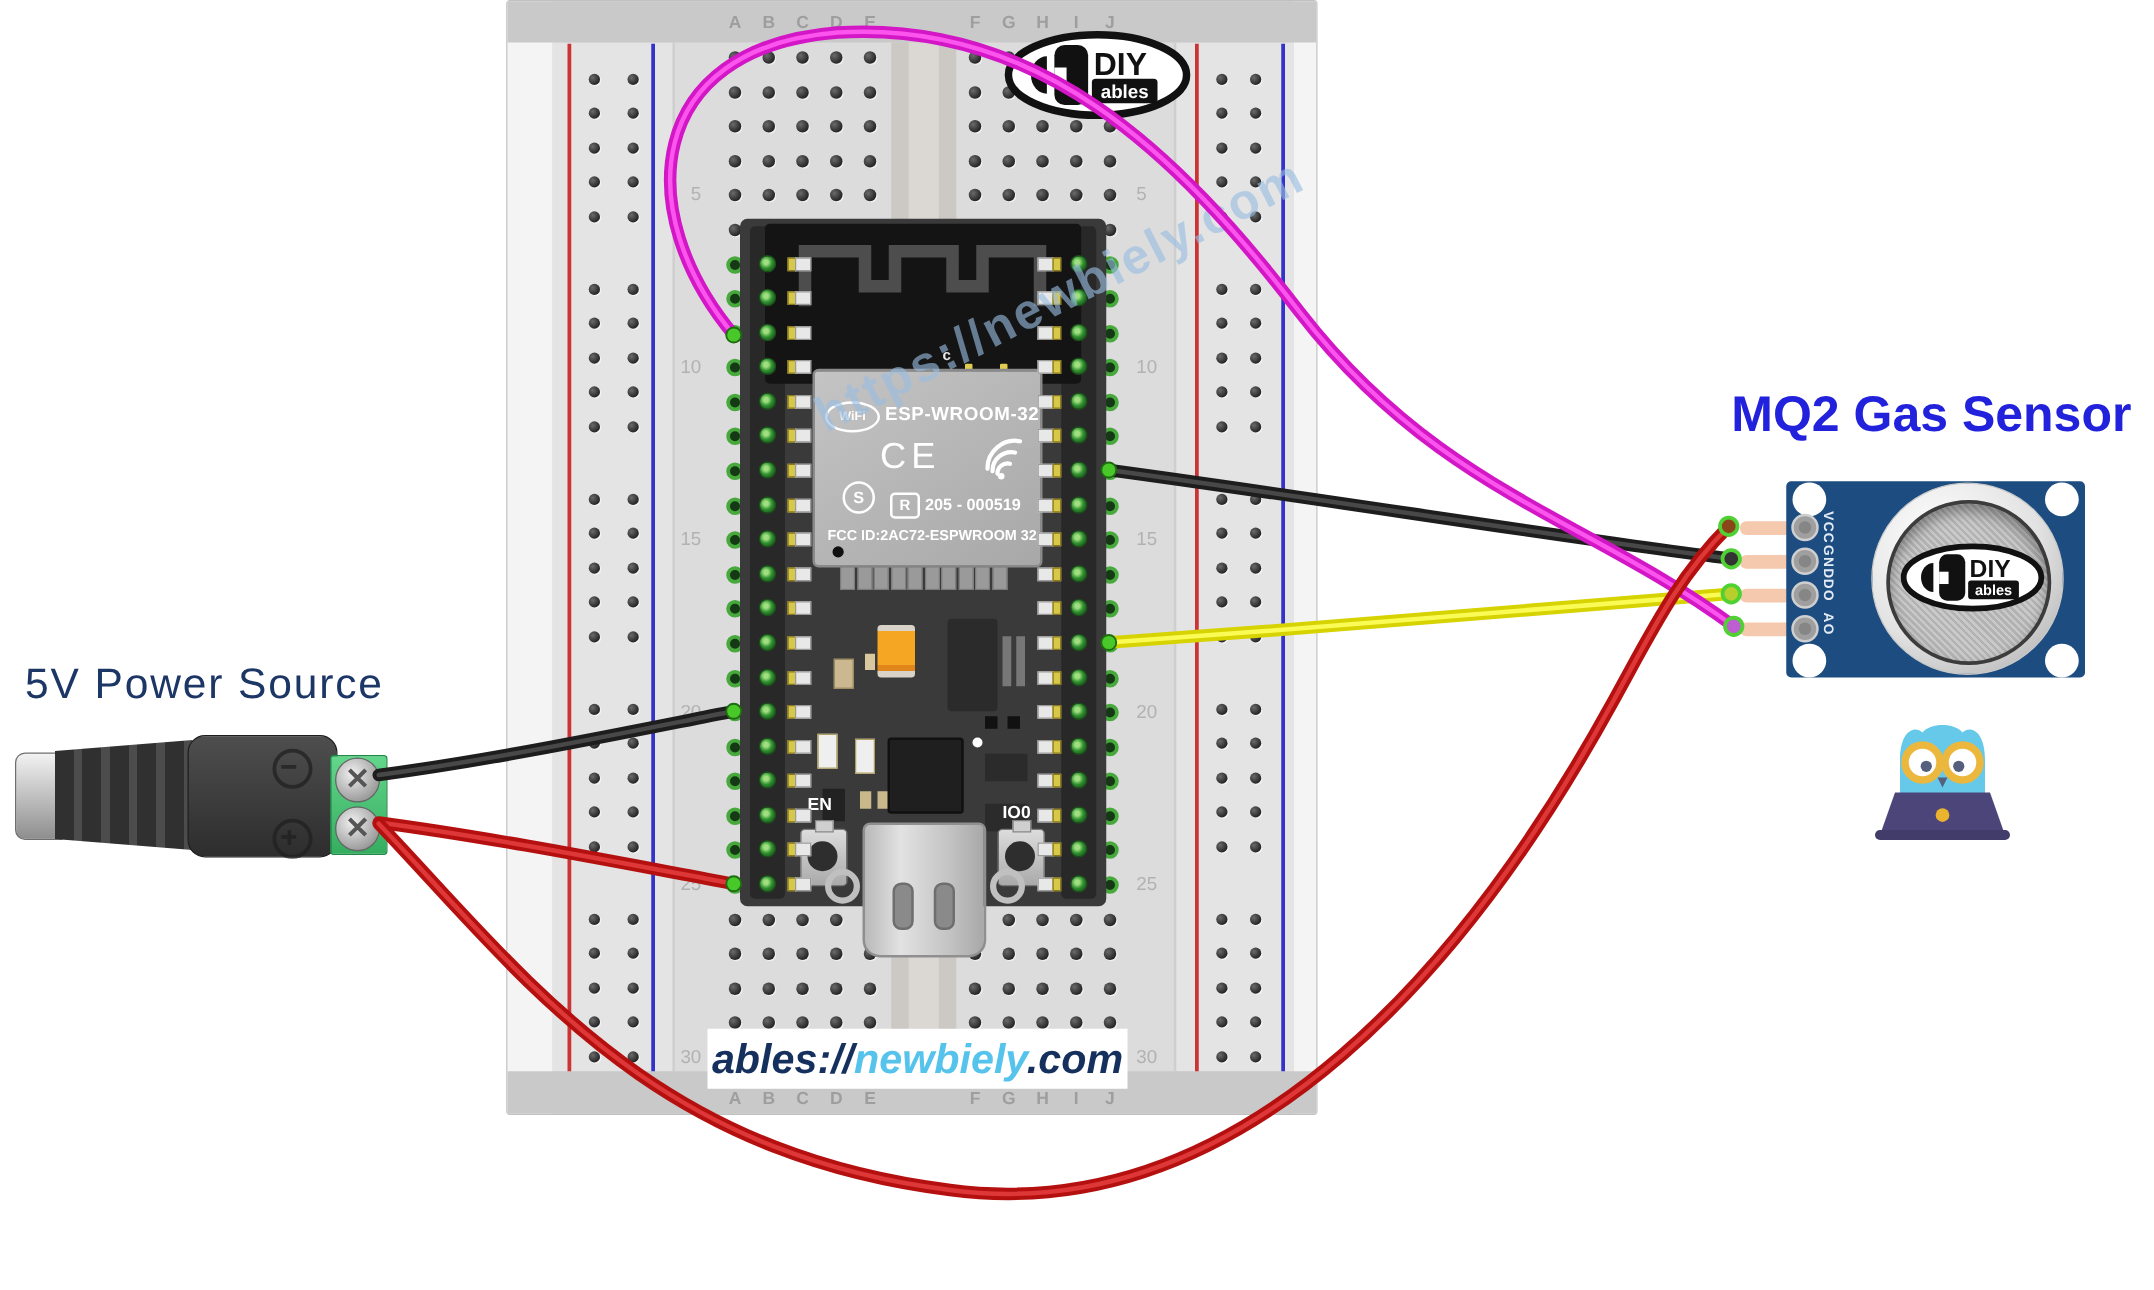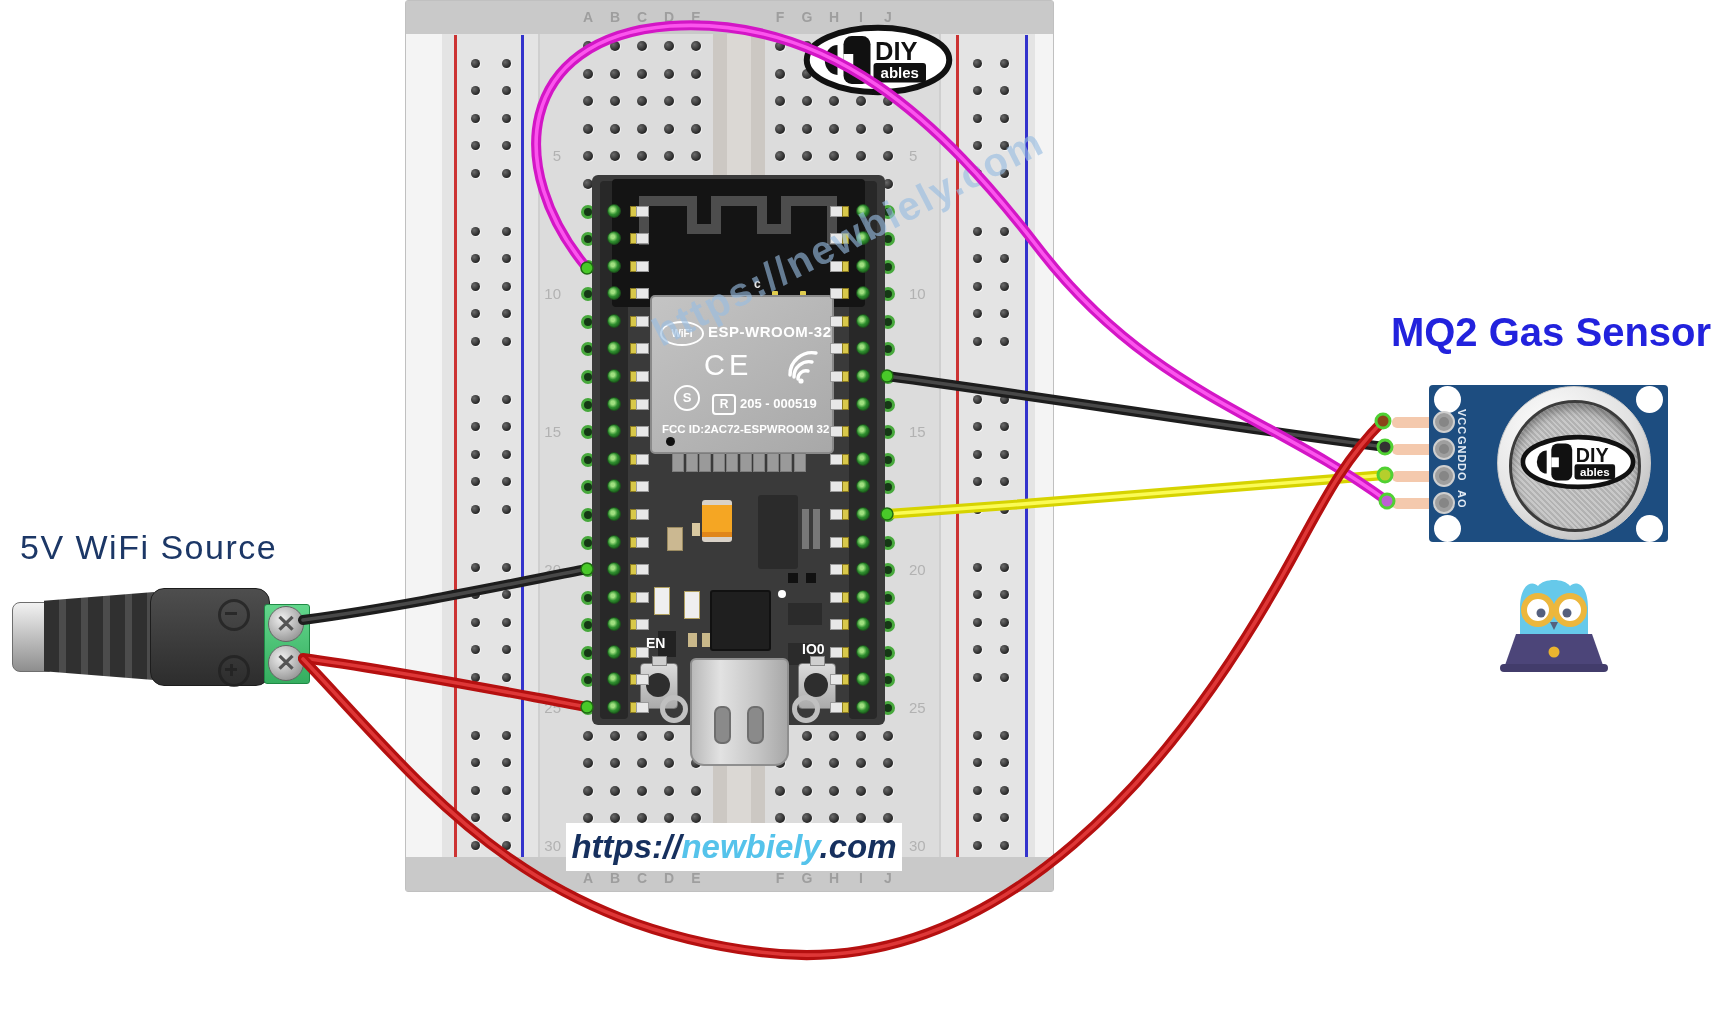--- a/index.html
+++ b/index.html
@@ -82,21 +82,21 @@
   .sym-minus::after{left:4px;top:10px;width:12px;height:3px;}
   .sym-plus::before{content:"";position:absolute;left:4px;top:10px;width:12px;height:3px;background:#202020;}
   .sym-plus::after{left:8.5px;top:5.5px;width:3px;height:12px;}
   #terminal-block{left:264px;top:604px;width:44px;height:78px;z-index:16;
                   background:linear-gradient(180deg,#63d68c,#35ad5f);border:1px solid #1f8a45;border-radius:3px;}
   .screw{position:absolute;left:3px;width:34px;height:34px;border-radius:50%;
          background:radial-gradient(circle at 38% 35%,#f0f0f0,#9a9a9a 75%);border:1px solid #666;
          color:#555;font-size:24px;line-height:34px;text-align:center;font-weight:bold;}
 
   
-  #mq2-title{left:1385px;top:310px;width:332px;text-align:center;font-size:40px;font-weight:800;
+  #mq2-title{left:1385px;top:310px;width:332px;font-size:40px;font-weight:800;
              color:#2222dd;z-index:15;white-space:nowrap;}
   #mq2-board{left:1429px;top:385px;width:239px;height:157px;background:#1d4d80;border-radius:4px;z-index:15;}
   .mq2-mount{position:absolute;width:27px;height:27px;border-radius:50%;background:#fff;}
   .mq2-pin{position:absolute;width:18px;height:18px;border-radius:50%;background:#9f9f9f;border:2px solid #cfcfcf;}
   .mq2-pin::after{content:"";position:absolute;left:4px;top:4px;width:10px;height:10px;border-radius:50%;background:#868686;}
   .mq2-pinlabel{position:absolute;writing-mode:vertical-rl;font-size:11px;font-weight:bold;
                 letter-spacing:1px;color:#e3ebf4;}
   .pin-ext{position:absolute;width:44px;height:11px;background:#f4c9ad;border-radius:5px;z-index:14;}
   #mq2-sensor{position:absolute;left:68px;top:1px;width:152px;height:152px;border-radius:50%;
               background:radial-gradient(circle at 35% 30%,#ffffff,#e2e2e2 55%,#a6a6a6);
@@ -765,21 +765,21 @@
         <div class="esp-pin" style="left:264px;top:525.064px;"></div>
         <div class="pad-y" style="left:38px;top:527.064px;"></div>
         <div class="pad-w" style="left:44px;top:527.064px;"></div>
         <div class="pad-w" style="left:238px;top:527.064px;"></div>
         <div class="pad-y" style="left:250px;top:527.064px;"></div>
       </div>
   </div>
 
   <div id="watermark" class="abs">https://newbiely.com</div>
 
-  <div id="power-label" class="abs">5V WiFi Source</div>
+  <div id="power-label" class="abs">5V Power Source</div>
   <div id="plug-tip" class="abs"></div>
   <div id="plug-cone" class="abs"></div>
   <div id="plug-body" class="abs">
     <div class="jack-sym sym-minus" style="left:67px;top:10px;"></div>
     <div class="jack-sym sym-plus" style="left:67px;top:66px;"></div>
   </div>
   <div id="terminal-block" class="abs">
     <div class="screw" style="top:1px;">✕</div>
     <div class="screw" style="top:40px;">✕</div>
   </div>
@@ -837,21 +837,21 @@
     <line x1="57" y1="36" x2="63" y2="36" stroke="#ecb73d" stroke-width="5"></line>
     <circle cx="47" cy="39" r="4.5" fill="#55607e"></circle>
     <circle cx="73" cy="39" r="4.5" fill="#55607e"></circle>
     <path d="M 56 48 L 64 48 L 60 56 Z" fill="#55607e"></path>
     <path d="M 22 60 L 98 60 L 110 94 L 10 94 Z" fill="#4c4579"></path>
     <rect x="6" y="90" width="108" height="8" rx="4" fill="#423c6b"></rect>
     <circle cx="60" cy="78" r="5.5" fill="#eab42e"></circle>
   </svg>
 
   <div id="url-badge" class="abs">
-    <span class="navy">https://</span><span class="blue">newbiely</span><span class="navy">.com</span>
+    <span class="navy">ables://</span><span class="blue">newbiely</span><span class="navy">.com</span>
   </div>
 
   <svg id="wires-svg" class="abs" width="1723" height="1032">
       <g>
         <path d="M 303 620 C 400 607 500 586 587 569" fill="none" stroke="#1d1d1d" stroke-width="10" stroke-linecap="round"></path>
         <path d="M 303 620 C 400 607 500 586 587 569" fill="none" stroke="#4e4e4e" stroke-width="3.6" stroke-linecap="round" opacity="0.9"></path>
         <circle cx="587" cy="569" r="6" fill="#49c929" stroke="#1f6b12" stroke-width="1.5"></circle>
       </g>
       <g>
         <path d="M 303 658 C 400 671 500 691 587 707" fill="none" stroke="#b51010" stroke-width="10" stroke-linecap="round"></path>

